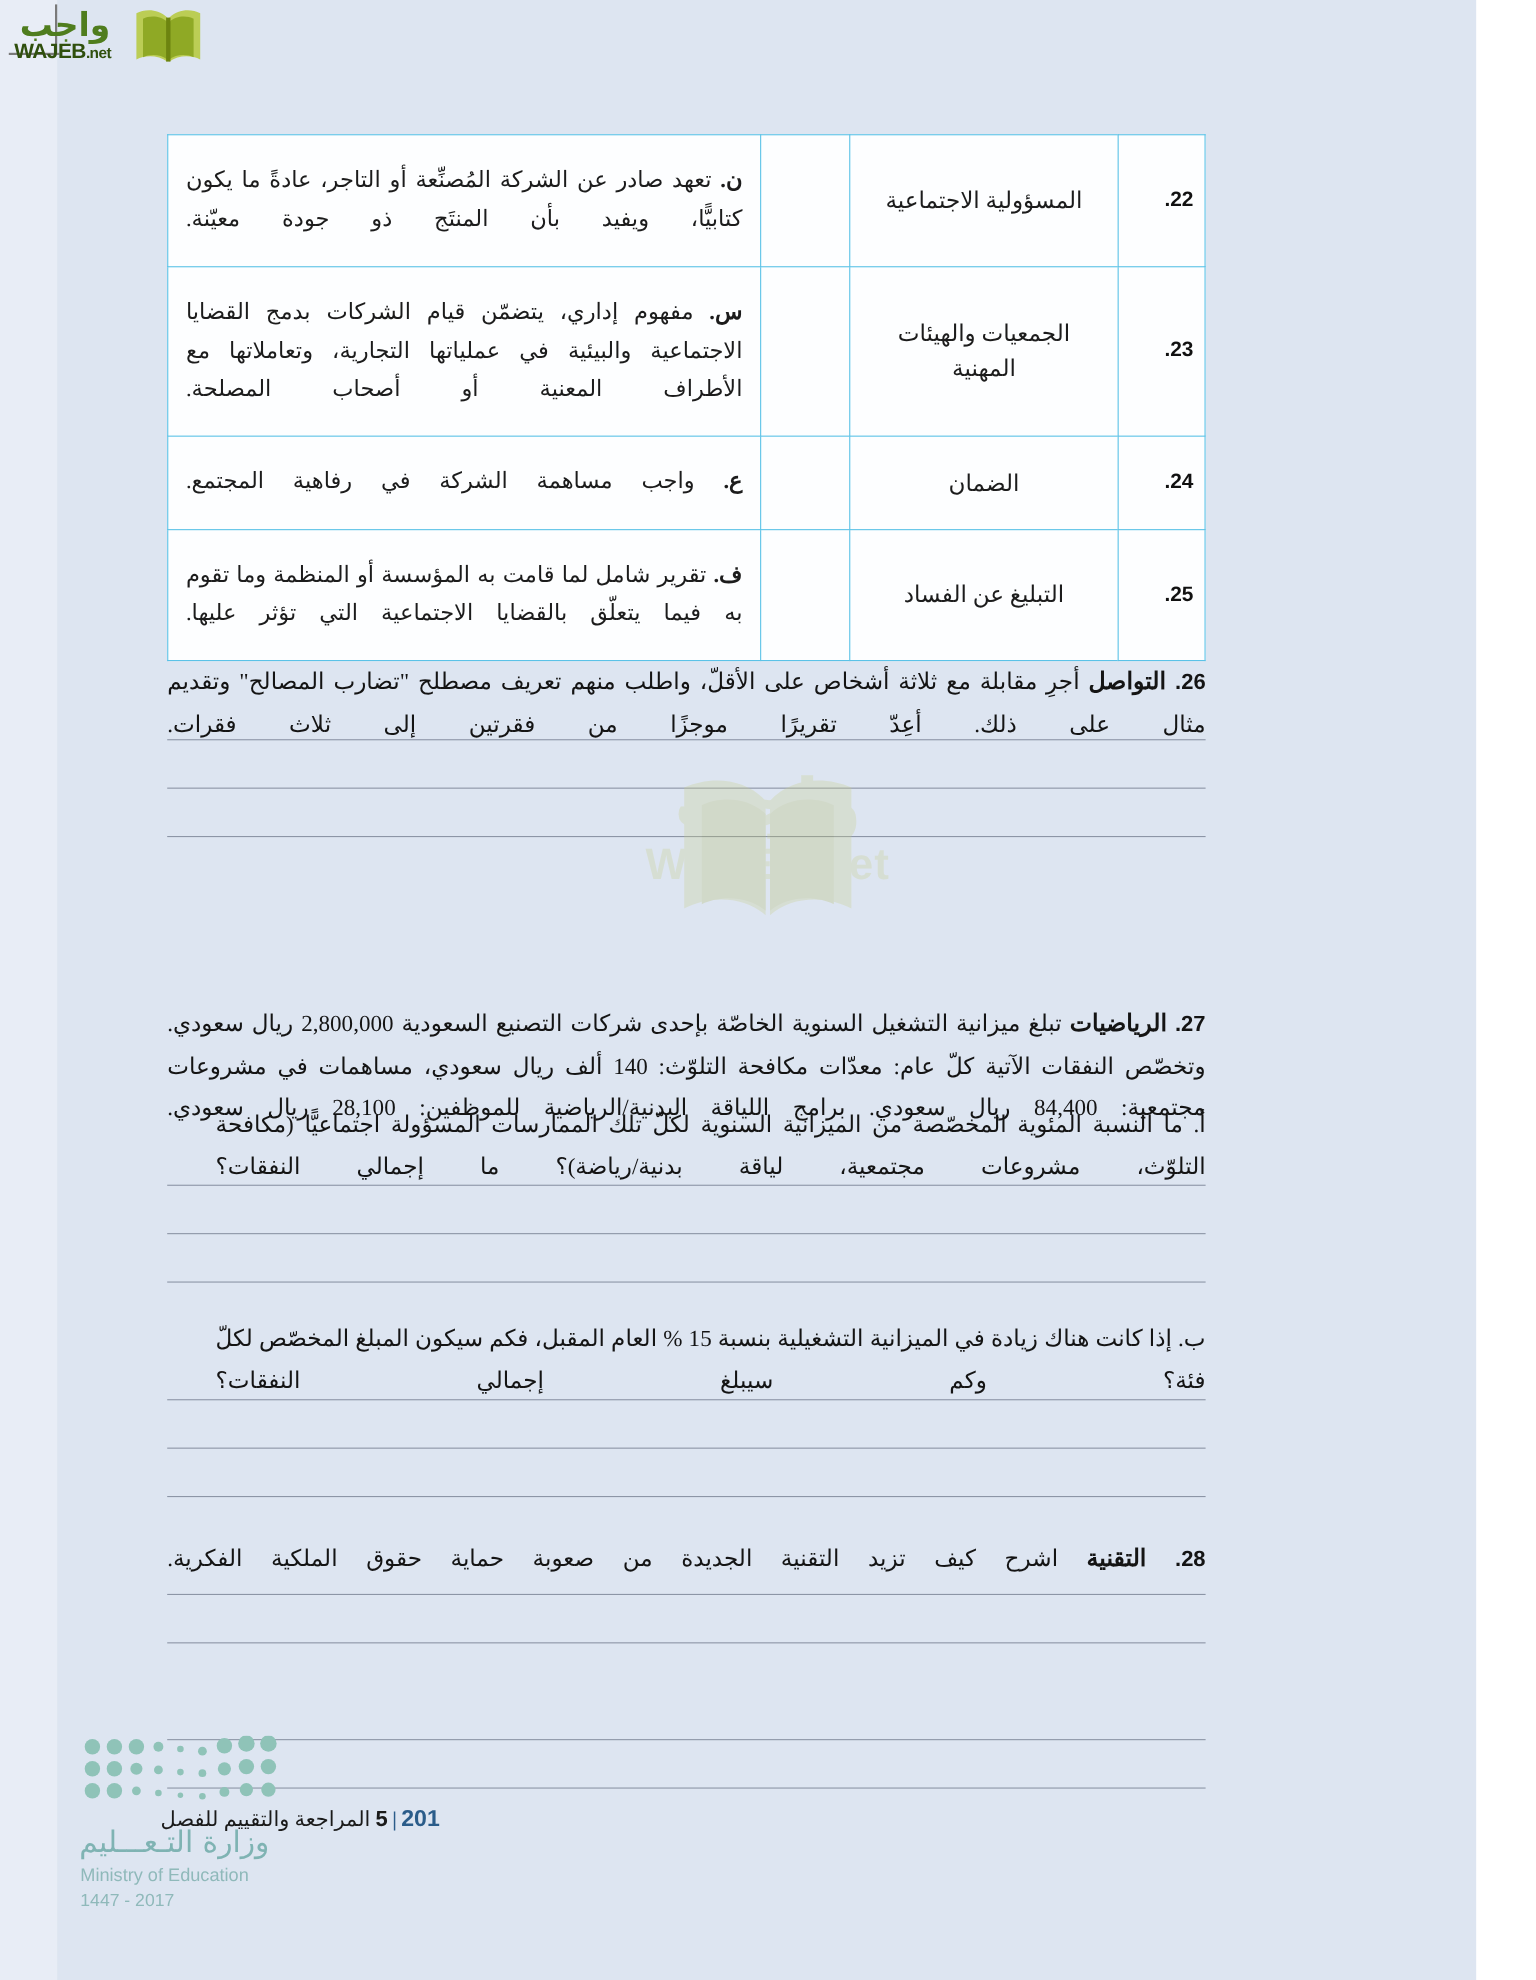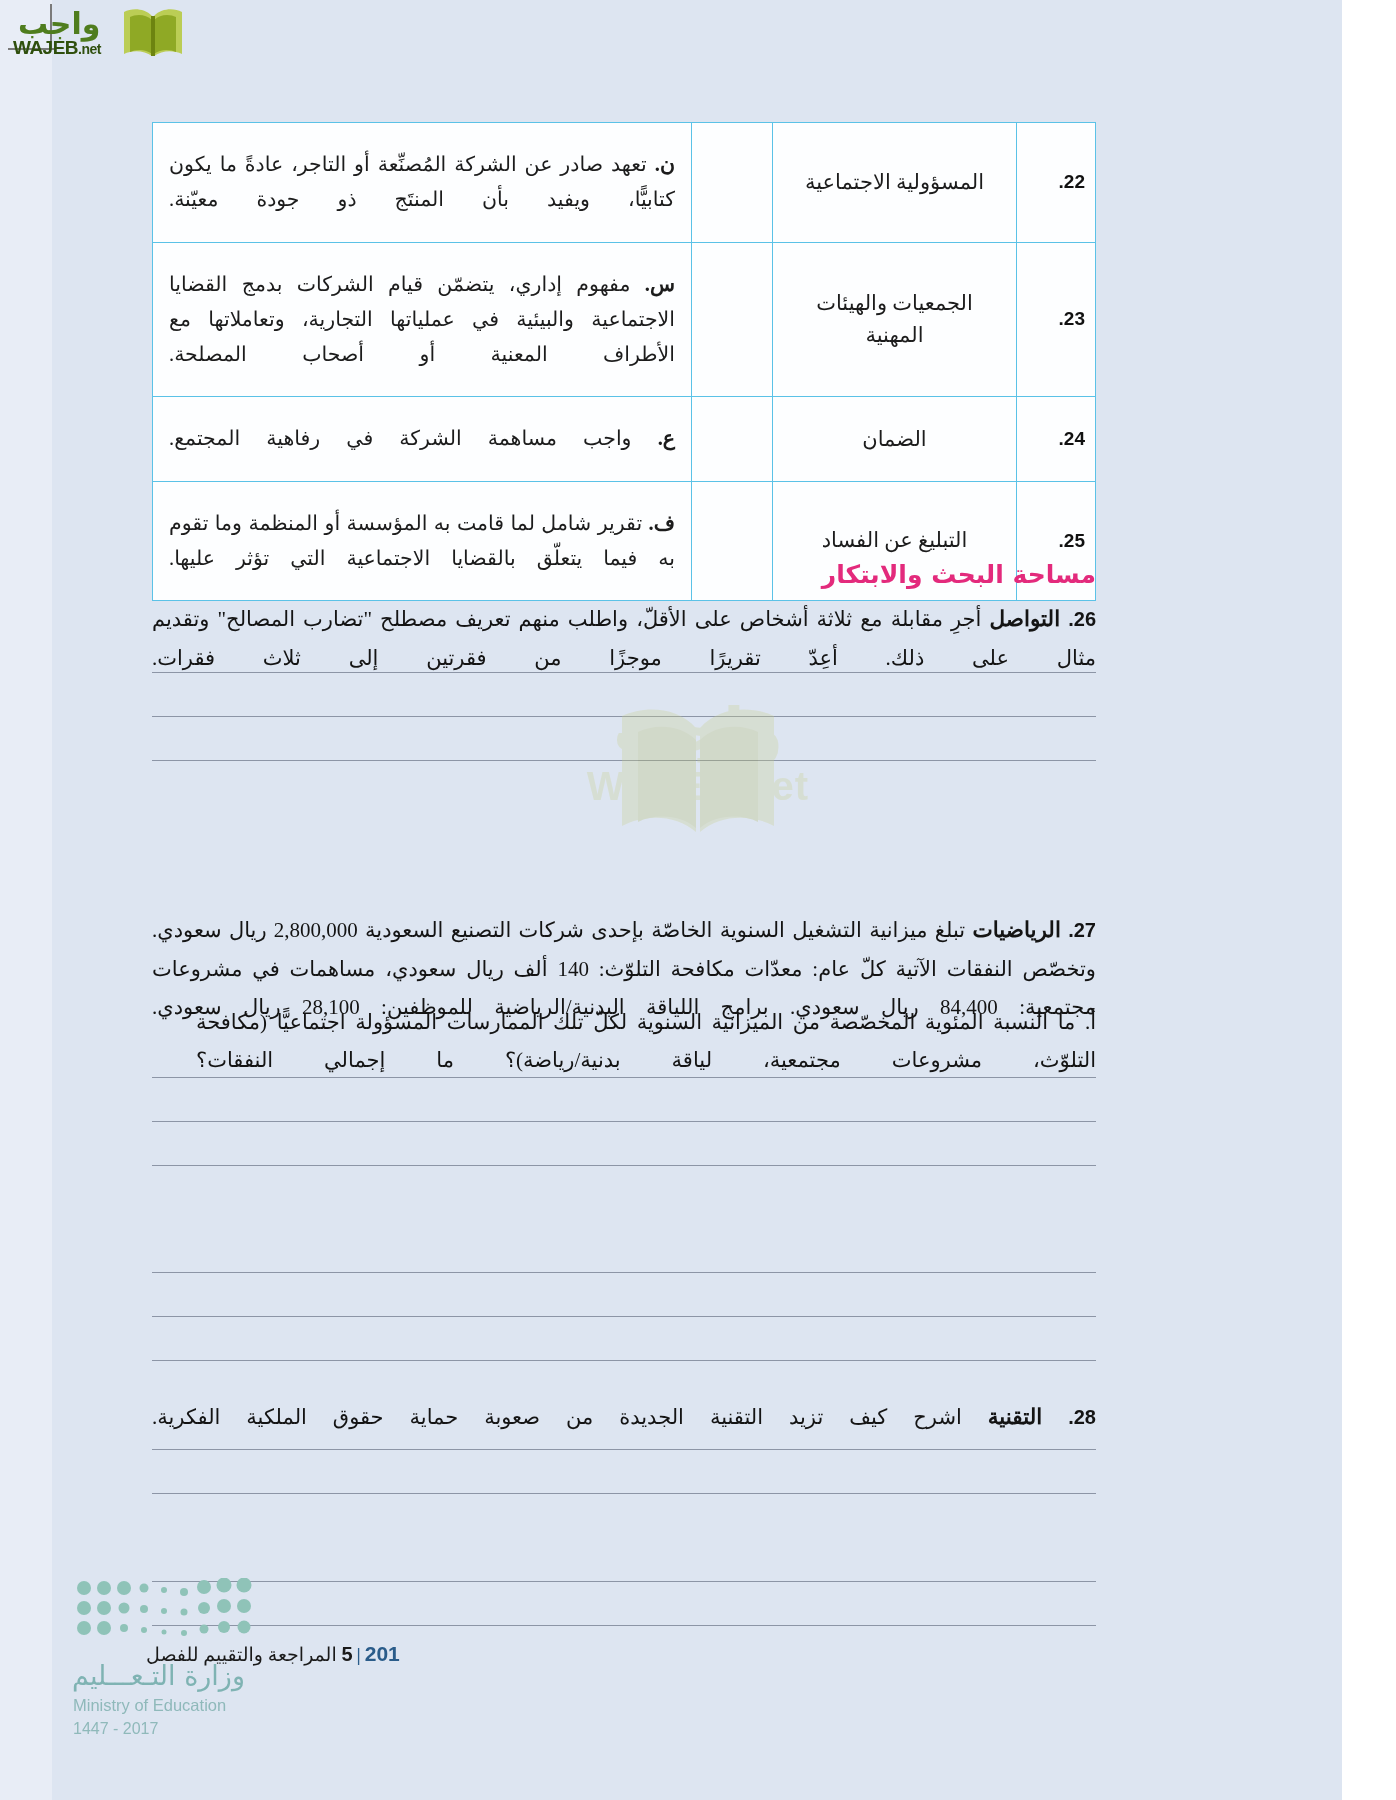--- a/index.html
+++ b/index.html
@@ -342,21 +342,20 @@
       </tr>
       <tr>
         <td class="col-num">25.</td>
         <td class="col-term">التبليغ عن الفساد</td>
         <td class="col-blank"></td>
         <td class="col-def"><b>ف.</b> <span>تقرير شامل لما قامت به المؤسسة أو المنظمة وما تقوم به فيما يتعلّق بالقضايا الاجتماعية التي تؤثر عليها.</span></td>
       </tr>
     </tbody>
   </table>
 
-  <div class="section-heading">مساحة البحث والابتكار</div>
 
   <div class="q-block" style="top:600px;">
     <span class="qnum">26.</span>
     <span class="qtag">التواصل</span>
     <span>أجرِ مقابلة مع ثلاثة أشخاص على الأقلّ، واطلب منهم تعريف مصطلح "تضارب المصالح" وتقديم مثال على ذلك. أعِدّ تقريرًا موجزًا من فقرتين إلى ثلاث فقرات.</span>
   </div>
   <div class="rule" style="top:672px; right:300px; width:944px;"></div>
   <div class="rule" style="top:716px; right:300px; width:944px;"></div>
   <div class="rule" style="top:760px; right:300px; width:944px;"></div>
 
@@ -367,20 +366,24 @@
   </div>
 
   <div class="q-sub" style="top:1003px; right:300px; width:900px;">
     <span class="qnum">أ.</span>
     <span>ما النسبة المئوية المخصّصة من الميزانية السنوية لكلّ تلك الممارسات المسؤولة اجتماعيًّا (مكافحة التلوّث، مشروعات مجتمعية، لياقة بدنية/رياضة)؟ ما إجمالي النفقات؟</span>
   </div>
   <div class="rule" style="top:1077px; right:300px; width:944px;"></div>
   <div class="rule" style="top:1121px; right:300px; width:944px;"></div>
   <div class="rule" style="top:1165px; right:300px; width:944px;"></div>
 
+  <div class="q-sub" style="top:1198px; right:300px; width:900px;">
+    <span class="qnum">ب.</span>
+    <span>إذا كانت هناك زيادة في الميزانية التشغيلية بنسبة 15 % العام المقبل، فكم سيكون المبلغ المخصّص لكلّ فئة؟ وكم سيبلغ إجمالي النفقات؟</span>
+  </div>
   <div class="rule" style="top:1272px; right:300px; width:944px;"></div>
   <div class="rule" style="top:1316px; right:300px; width:944px;"></div>
   <div class="rule" style="top:1360px; right:300px; width:944px;"></div>
 
   <div class="q-block" style="top:1398px;">
     <span class="qnum">28.</span>
     <span class="qtag">التقنية</span>
     <span>اشرح كيف تزيد التقنية الجديدة من صعوبة حماية حقوق الملكية الفكرية.</span>
   </div>
   <div class="rule" style="top:1449px; right:300px; width:944px;"></div>

